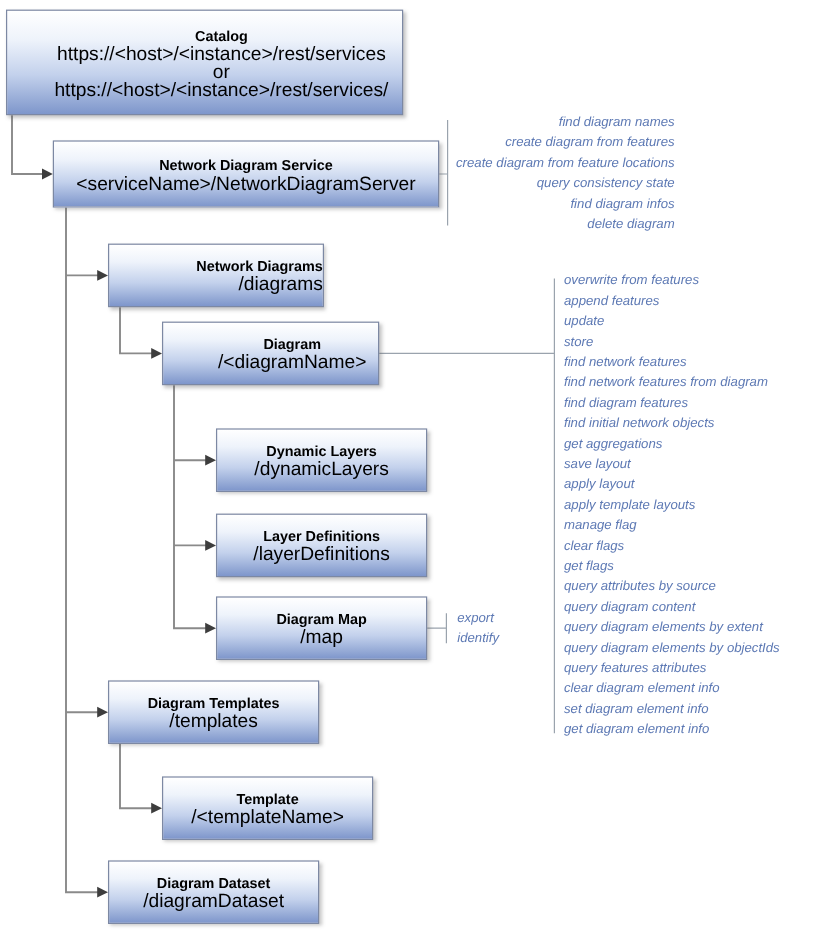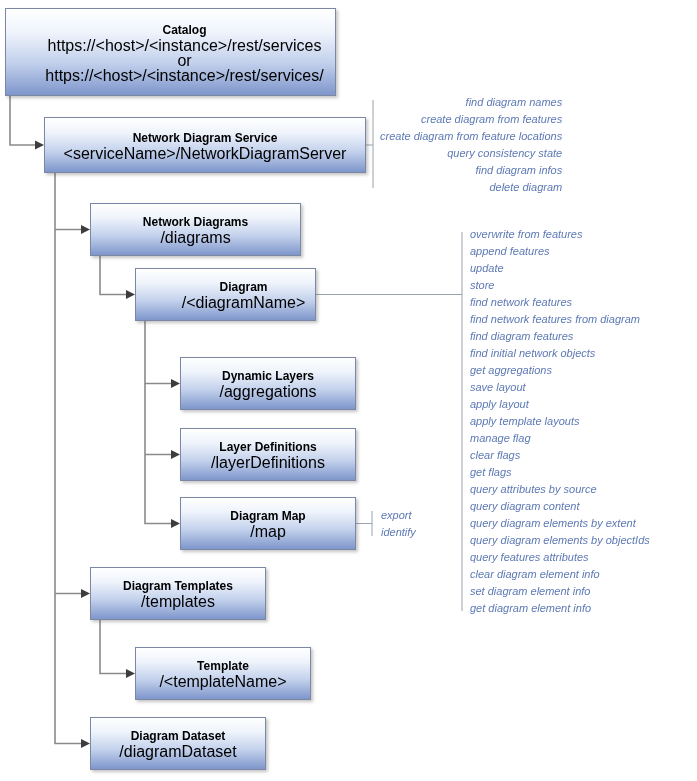--- a/index.html
+++ b/index.html
@@ -59,33 +59,33 @@
     <span class="p">https://&lt;host&gt;/&lt;instance&gt;/rest/services</span>
     <span class="p">or</span>
     <span class="p">https://&lt;host&gt;/&lt;instance&gt;/rest/services/</span>
   </div>
 
   <div class="box" style="left:44px;top:117px;width:322px;height:56px;">
     <span class="t">Network Diagram Service</span>
     <span class="p">&lt;serviceName&gt;/NetworkDiagramServer</span>
   </div>
 
-  <div class="box" style="left:90px;top:203px;width:211px;height:53px;">
+  <div class="box" style="left:90px;top:203px;width:180px;height:53px;align-items:flex-end;">
     <span class="t">Network Diagrams</span>
     <span class="p">/diagrams</span>
   </div>
 
   <div class="box" style="left:135px;top:268px;width:181px;height:53px;padding-left:36px;">
     <span class="t">Diagram</span>
     <span class="p">/&lt;diagramName&gt;</span>
   </div>
 
   <div class="box" style="left:180px;top:357px;width:176px;height:53px;">
     <span class="t">Dynamic Layers</span>
-    <span class="p">/aggregations</span>
+    <span class="p">/dynamicLayers</span>
   </div>
 
   <div class="box" style="left:180px;top:428px;width:176px;height:53px;">
     <span class="t">Layer Definitions</span>
     <span class="p">/layerDefinitions</span>
   </div>
 
   <div class="box" style="left:180px;top:497px;width:176px;height:53px;">
     <span class="t">Diagram Map</span>
     <span class="p">/map</span>

